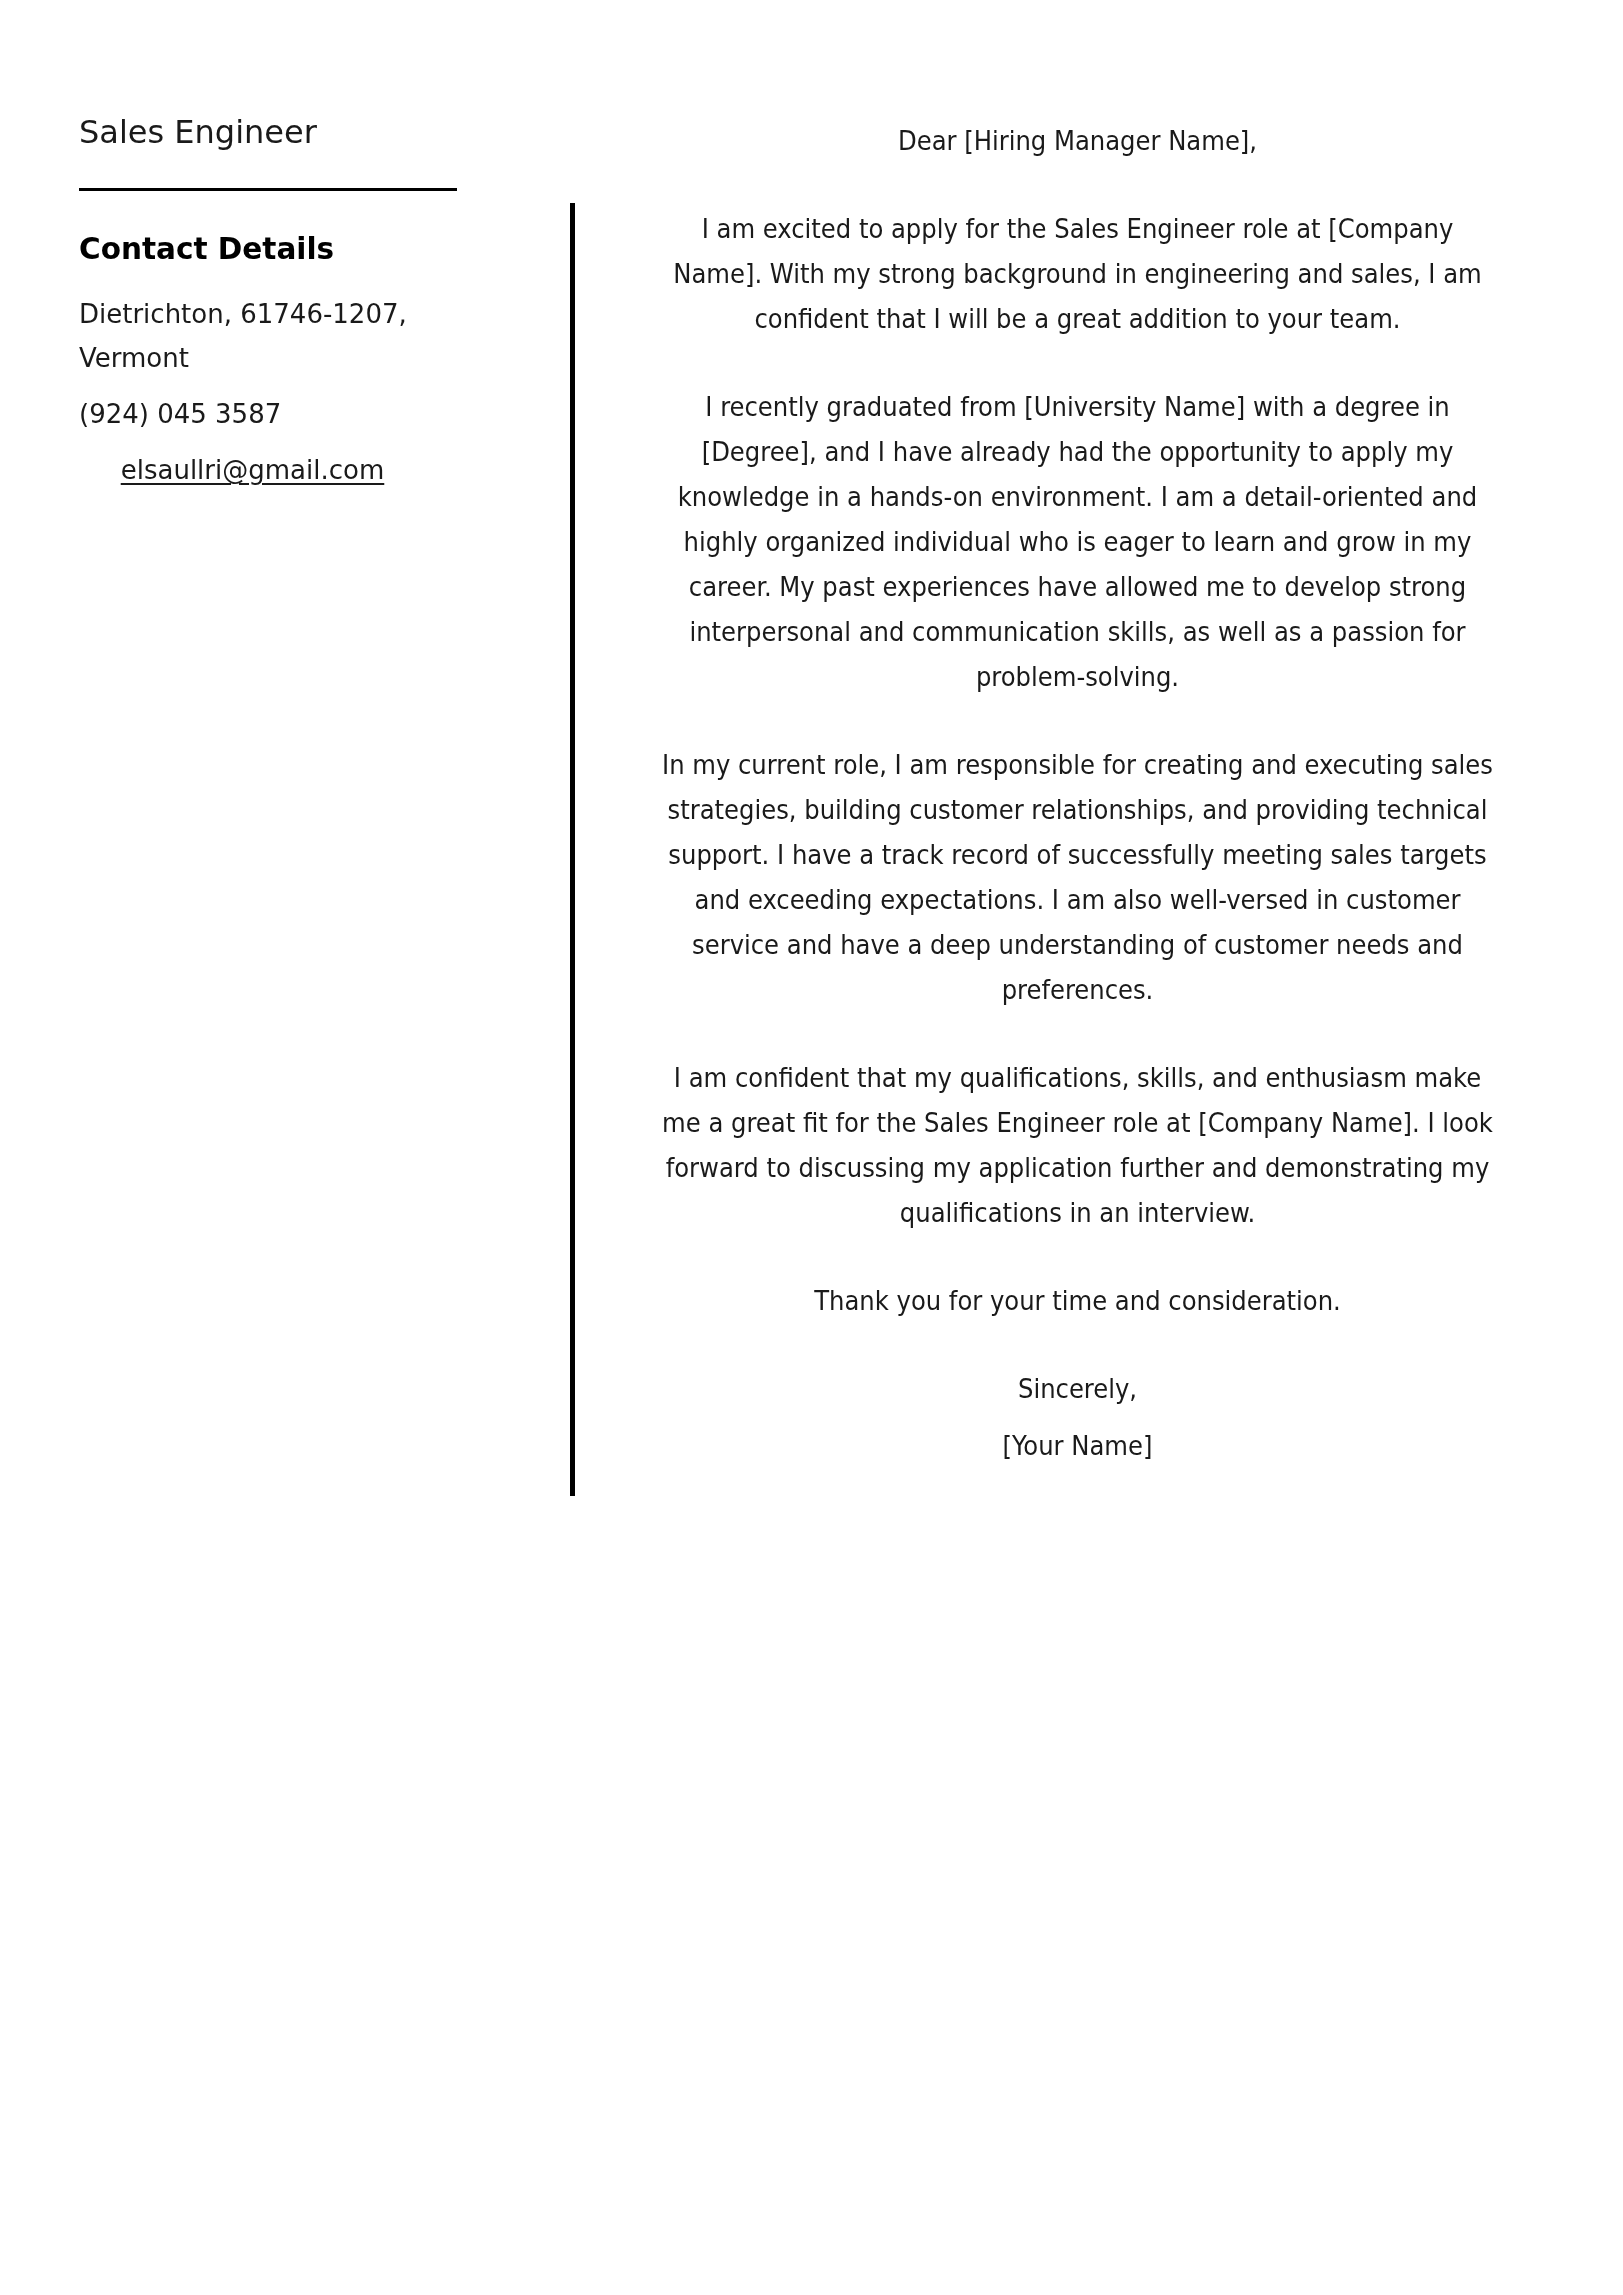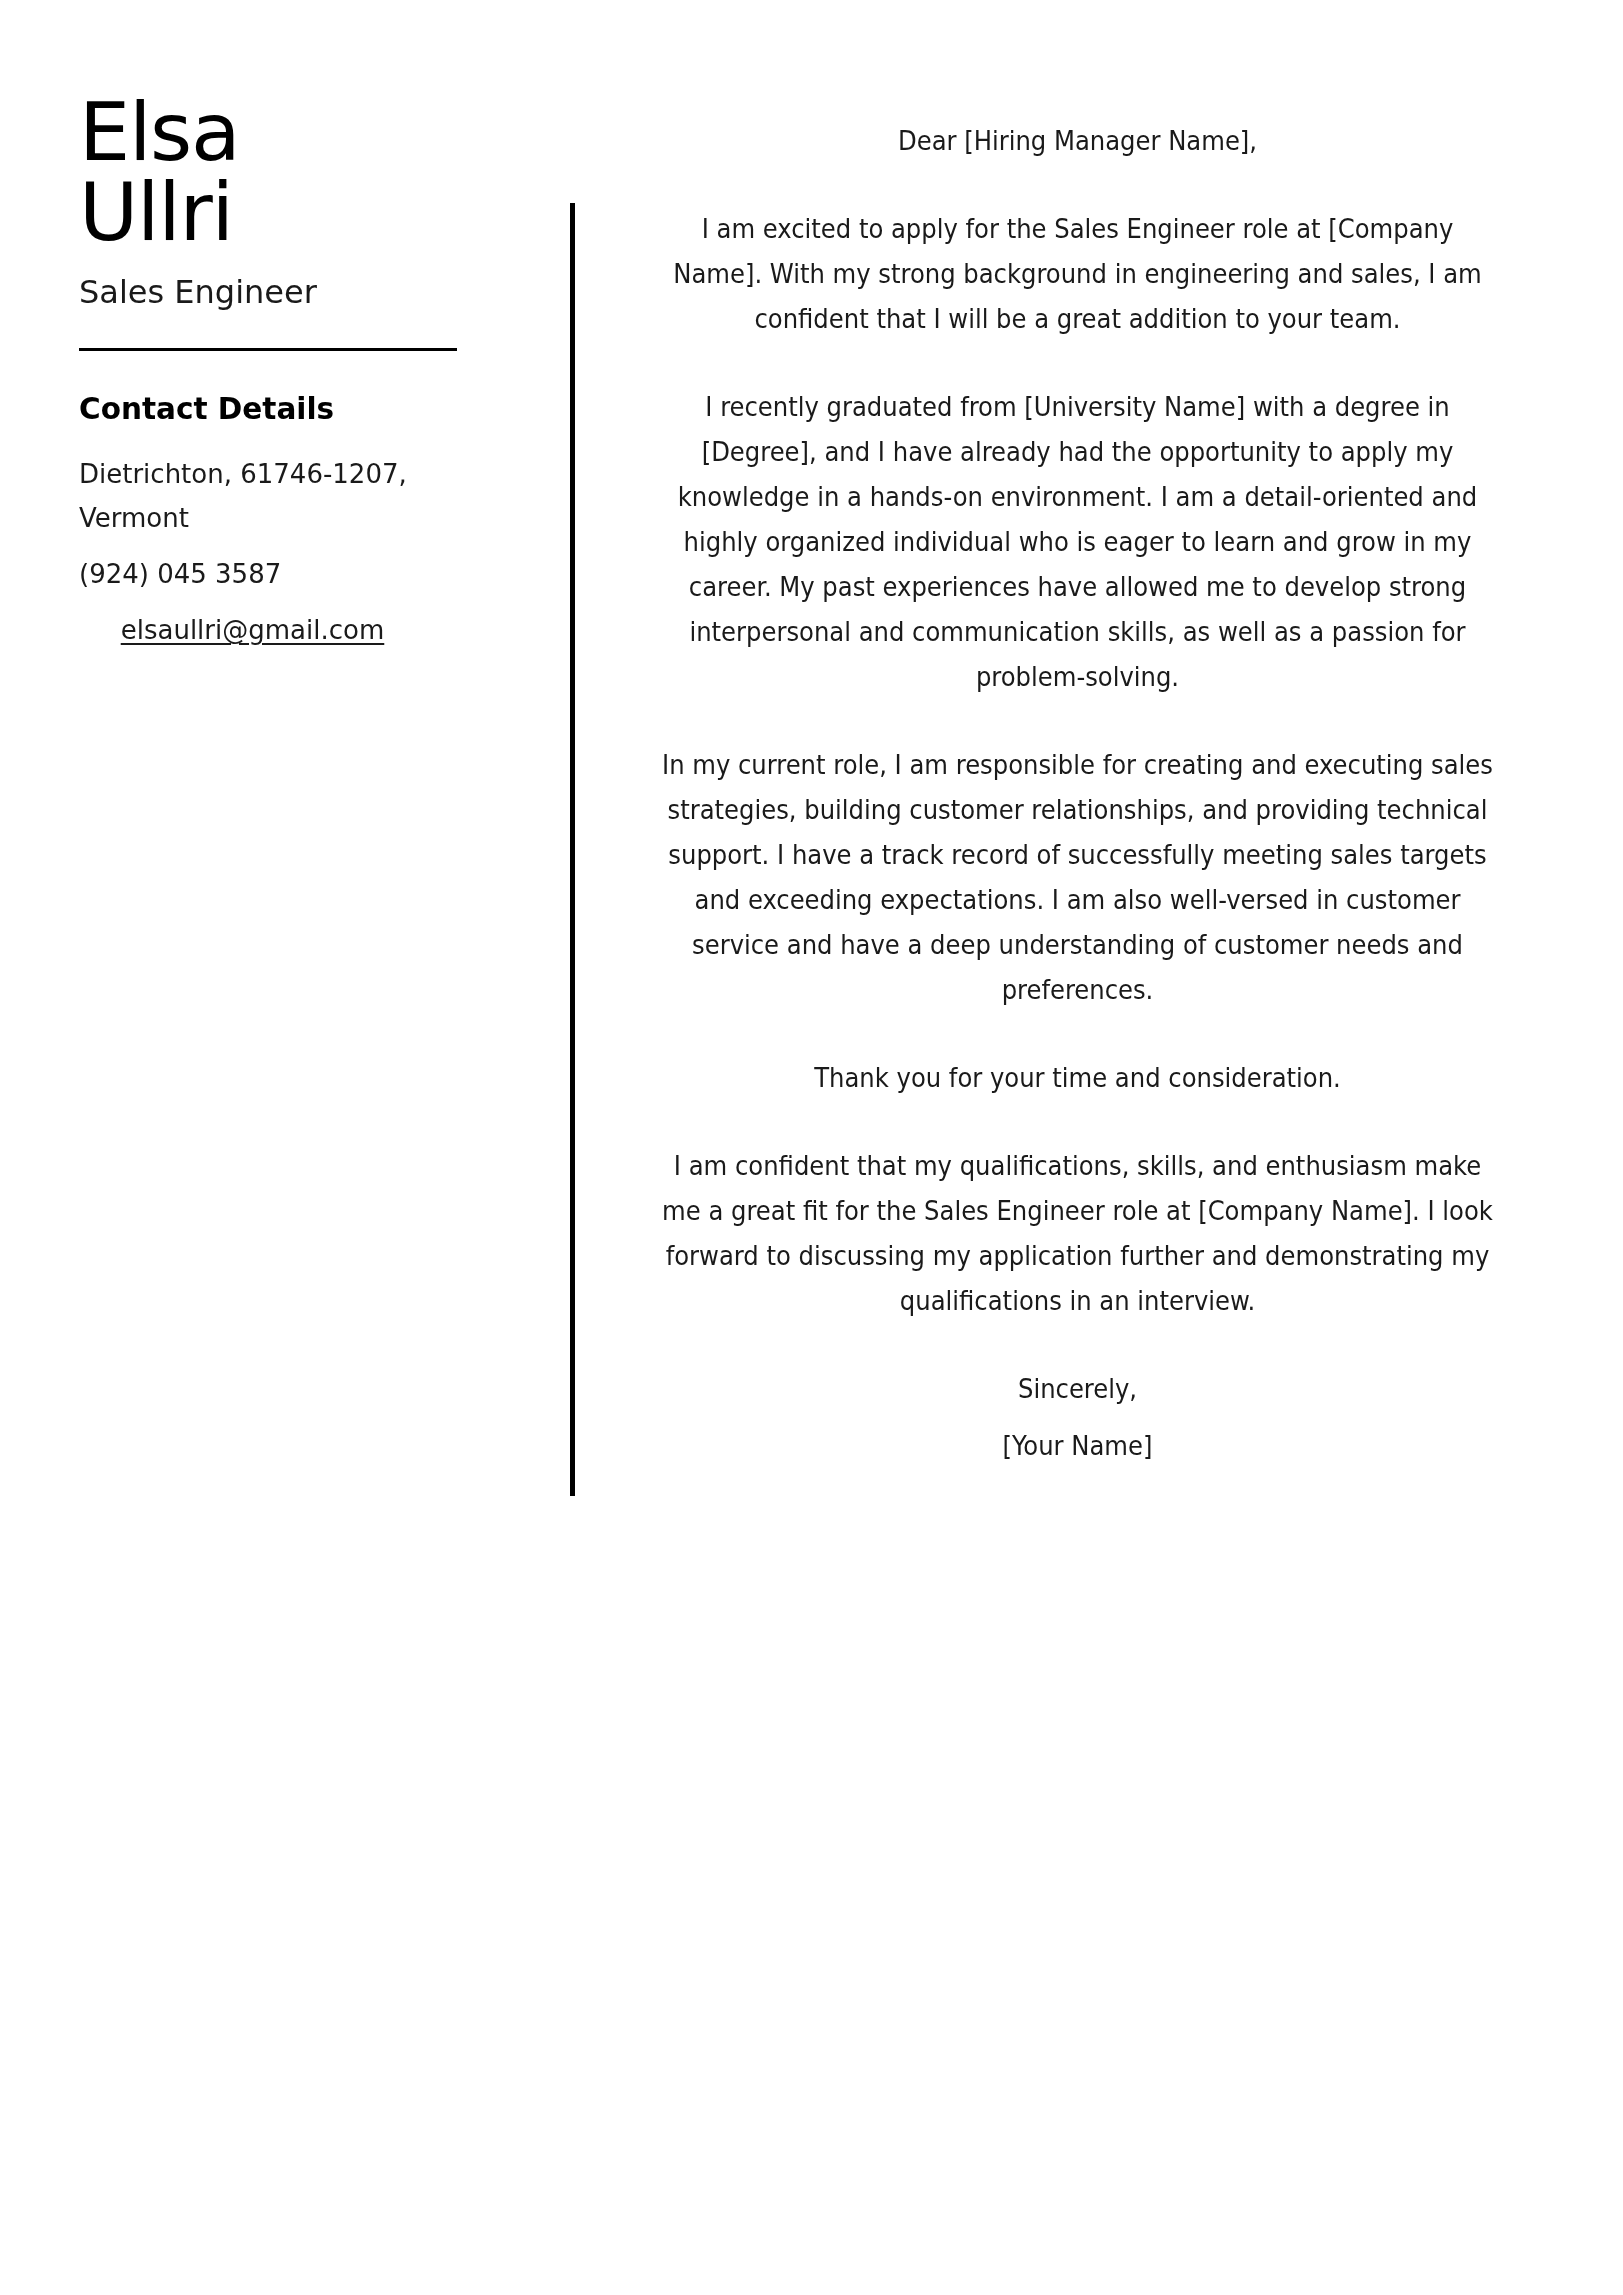--- a/index.html
+++ b/index.html
@@ -127,24 +127,20 @@
     margin: 0;
   }
 </style>
 </head>
 <body>
 
 <div class="page">
 
   <div class="sidebar">
 
-    <div class="name-block">
-      <span class="name-line">Elsa</span>
-      <span class="name-line">Ullri</span>
-    </div>
 
     <span class="job-title">Sales Engineer</span>
 
     <div class="divider-h"></div>
 
     <span class="section-heading">Contact Details</span>
 
     <div class="contact-list">
       <span class="contact-item">Dietrichton, 61746-1207, Vermont</span>
       <span class="contact-item">(924) 045 3587</span>
@@ -153,20 +149,20 @@
 
   </div>
 
   <div class="divider-v"></div>
 
   <div class="letter">
     <p>Dear [Hiring Manager Name],</p>
     <p>I am excited to apply for the Sales Engineer role at [Company Name]. With my strong background in engineering and sales, I am confident that I will be a great addition to your team.</p>
     <p>I recently graduated from [University Name] with a degree in [Degree], and I have already had the opportunity to apply my knowledge in a hands-on environment. I am a detail-oriented and highly organized individual who is eager to learn and grow in my career. My past experiences have allowed me to develop strong interpersonal and communication skills, as well as a passion for problem-solving.</p>
     <p>In my current role, I am responsible for creating and executing sales strategies, building customer relationships, and providing technical support. I have a track record of successfully meeting sales targets and exceeding expectations. I am also well-versed in customer service and have a deep understanding of customer needs and preferences.</p>
+    <p>I am confident that my qualifications, skills, and enthusiasm make me a great fit for the Sales Engineer role at [Company Name]. I look forward to discussing my application further and demonstrating my qualifications in an interview.</p>
     <p>Thank you for your time and consideration.</p>
-    <p>I am confident that my qualifications, skills, and enthusiasm make me a great fit for the Sales Engineer role at [Company Name]. I look forward to discussing my application further and demonstrating my qualifications in an interview.</p>
     <p class="signoff">Sincerely,</p>
     <p class="signoff-line">[Your Name]</p>
   </div>
 
 </div>
 
 
 </body></html>

